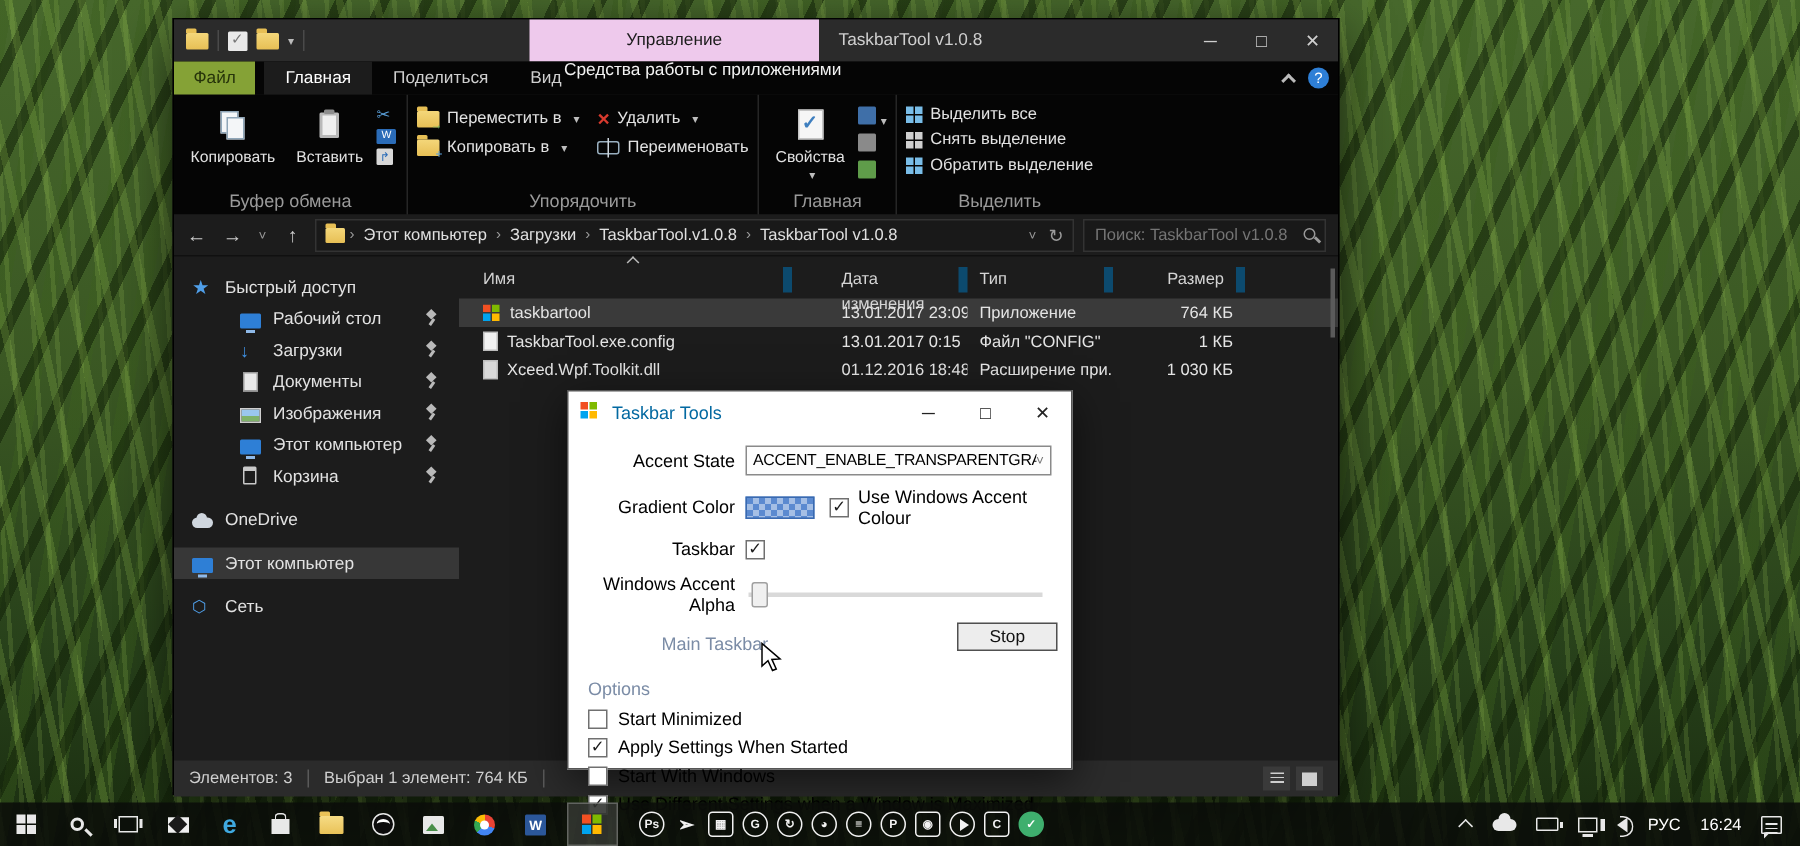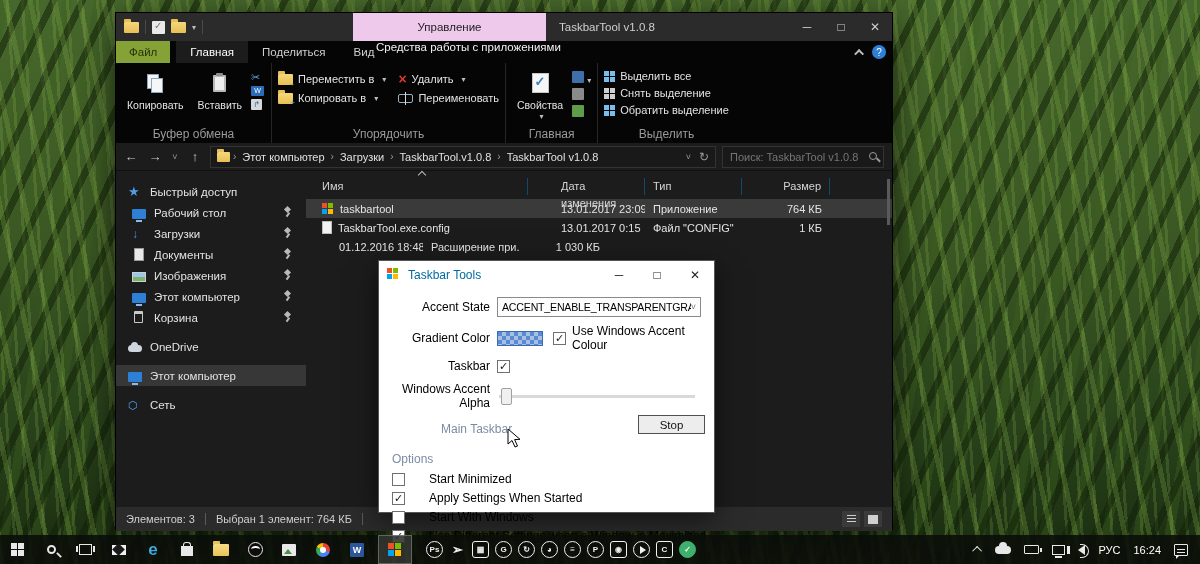--- a/index.html
+++ b/index.html
@@ -99,21 +99,21 @@
   .bc-right { margin-left:auto; display:flex; align-items:center; gap:8px; color:#9a9a9a; }
   .searchbox { width:162px; height:22px; background:#191919; border:1px solid #333; position:relative; display:flex; align-items:center; }
   .searchbox input { width:100%; height:100%; background:transparent; border:0; outline:0; color:#9a9a9a; font-size:11px; padding:0 22px 0 7px; font-family:"Liberation Sans",sans-serif; }
   .mag { position:absolute; right:6px; top:5px; width:8px; height:8px; border:1.5px solid #9a9a9a; border-radius:50%; }
   .mag::after { content:""; position:absolute; left:6px; top:6px; width:5px; height:1.5px; background:#9a9a9a; transform:rotate(45deg); }
 
   
   .content { display:flex; height:336px; }
   .sidebar { width:190px; padding-top:10px; overflow:hidden; }
   .sb-item { display:flex; align-items:center; height:21px; padding-left:12px; gap:8px; color:#e2e2e2; font-size:11.5px; position:relative; }
-  .sb-item.child { padding-left:16px; }
+  .sb-item.child { padding-left:44px; }
   .sb-item.sel { background:#373737; }
   .sb-gap { height:8px; }
   .sb-pin { position:absolute; right:14px; top:5px; width:10px; height:10px; }
   .sb-pin::before { content:""; position:absolute; left:3px; top:0; width:5px; height:5px; background:#b9b9b9; transform:rotate(45deg); }
   .sb-pin::after { content:""; position:absolute; left:5px; top:5px; width:1.5px; height:5px; background:#b9b9b9; transform:rotate(35deg); }
   .sb-ic { width:14px; height:14px; flex:none; position:relative; }
   .ic-star { color:#4f9ee8; font-size:13px; line-height:14px; }
   .ic-mon { background:#2e7fd6; height:10px; margin-top:2px; border-radius:1px; }
   .ic-mon::after { content:""; position:absolute; left:4px; bottom:-3px; width:6px; height:2px; background:#8fb9e8; }
   .ic-down { color:#3f8fe0; font-size:12px; line-height:14px; font-weight:bold; }
@@ -121,21 +121,21 @@
   .ic-pic { background:linear-gradient(#9ac7ee 55%, #7fb26a 55%); height:10px; margin-top:2px; border:1px solid #cfcfcf; }
   .ic-bin { width:9px; height:12px; margin-left:2px; border:1.5px solid #c9c9c9; border-top:3px solid #c9c9c9; border-radius:1px; }
   .ic-cloud { width:14px; height:7px; background:#cfd6de; border-radius:5px; margin-top:4px; }
   .ic-cloud::before { content:""; position:absolute; left:3px; top:-3px; width:7px; height:7px; background:#cfd6de; border-radius:50%; }
   .ic-net { color:#4f9ee8; font-size:11px; line-height:14px; }
 
   .filepane { flex:1; position:relative; padding-top:0; }
   .sort-ind { position:absolute; left:112px; top:0px; width:8px; height:5px; }
   .sort-ind::before { content:""; position:absolute; left:1px; top:1px; width:5px; height:5px; border-left:1px solid #bbb; border-top:1px solid #bbb; transform:rotate(45deg); }
   .fhead { display:flex; height:25px; align-items:center; color:#d4d4d4; font-size:11px; margin-top:3px; }
-  .fhead > div { padding:0 8px; border-right:1px solid #0c4a6e; height:17px; line-height:17px; }
+  .fhead > div { padding:0 8px; border-right:6px solid #0c4a6e; height:17px; line-height:17px; }
   .col-name { width:222px; padding-left:16px !important; }
   .col-date { width:92px;margin-left:25px; }
   .col-type { width:97px; }
   .col-size { width:88px; text-align:right; }
   .frow { display:flex; height:19px; align-items:center; font-size:11px; color:#e4e4e4; }
   .frow.sel { background:#3a3a3a; }
   .frow > div { padding:0 8px; white-space:nowrap; overflow:hidden; }
   .frow .col-name { display:flex; align-items:center; gap:6px; padding-left:16px; }
   .quad { width:12px; height:12px; display:grid; grid-template-columns:5px 5px; grid-template-rows:5px 5px; gap:1px; }
   .quad i:nth-child(1){background:#f25022;} .quad i:nth-child(2){background:#7fba00;}
@@ -170,21 +170,21 @@
       linear-gradient(45deg, rgba(255,255,255,.45) 25%, transparent 25%, transparent 75%, rgba(255,255,255,.45) 75%);
     background-size:8px 8px; background-position:0 0, 4px 4px; }
   .cb { width:13px; height:13px; border:1px solid #707070; background:#fff; flex:none;
     display:flex; align-items:center; justify-content:center; font-size:11px; color:#1a1a1a; line-height:13px; }
   .slider { width:196px; height:3px; background:#d9d9d9; position:relative; margin-left:2px; }
   .slider .thumb { position:absolute; left:2px; top:-7px; width:11px; height:17px; background:#f0f0f0; border:1px solid #a0a0a0; border-radius:2px; }
   .bluetxt { color:#7b8ca6; }
   .stopbtn { position:absolute; right:9px; top:154px; width:67px; height:19px; background:#ededed; border:1px solid #505050;
     display:flex; align-items:center; justify-content:center; font-size:11.5px; color:#111; }
   .optchecks { margin-top:6px; display:flex; flex-direction:column; gap:5px; padding-left:13px; }
-  .optrow { display:flex; align-items:center; gap:24px; }
+  .optrow { display:flex; align-items:center; gap:7px; }
 
   
   .taskbar { position:absolute; left:0; right:0; bottom:0; height:29px; background:rgba(10,12,9,.88);
     display:flex; align-items:center; color:#fff; }
   .tb-slot { width:34px; height:29px; display:flex; align-items:center; justify-content:center; flex:none; position:relative; }
   .tb-slot.active { background:rgba(255,255,255,.14); border:1px solid rgba(255,255,255,.25); }
   .start-ic { width:13px; height:13px; display:grid; grid-template-columns:6px 6px; grid-template-rows:6px 6px; gap:1px; }
   .start-ic i { background:#e8e8e8; }
   .search-ic { width:9px; height:9px; border:2px solid #e8e8e8; border-radius:50%; position:relative; }
   .search-ic::after { content:""; position:absolute; left:7px; top:7px; width:6px; height:2px; background:#e8e8e8; transform:rotate(45deg); }
@@ -483,20 +483,24 @@
       <div class="frow">
         <div class="col-name">
           <span class="ico page-ic"></span>
           <span>TaskbarTool.exe.config</span>
         </div>
         <div class="col-date">13.01.2017 0:15</div>
         <div class="col-type">Файл "CONFIG"</div>
         <div class="col-size">1 КБ</div>
       </div>
       <div class="frow">
+        <div class="col-name">
+          <span class="ico page-ic gray"></span>
+          <span>Xceed.Wpf.Toolkit.dll</span>
+        </div>
         <div class="col-date">01.12.2016 18:48</div>
         <div class="col-type">Расширение при...</div>
         <div class="col-size">1 030 КБ</div>
       </div>
       <div class="scrollthumb"></div>
     </div>
   </div>
 
   <div class="statusbar">
     <span>Элементов: 3</span>

